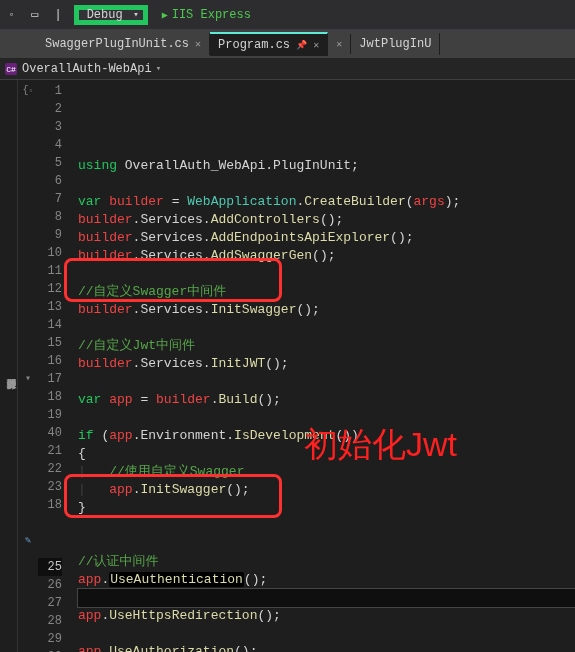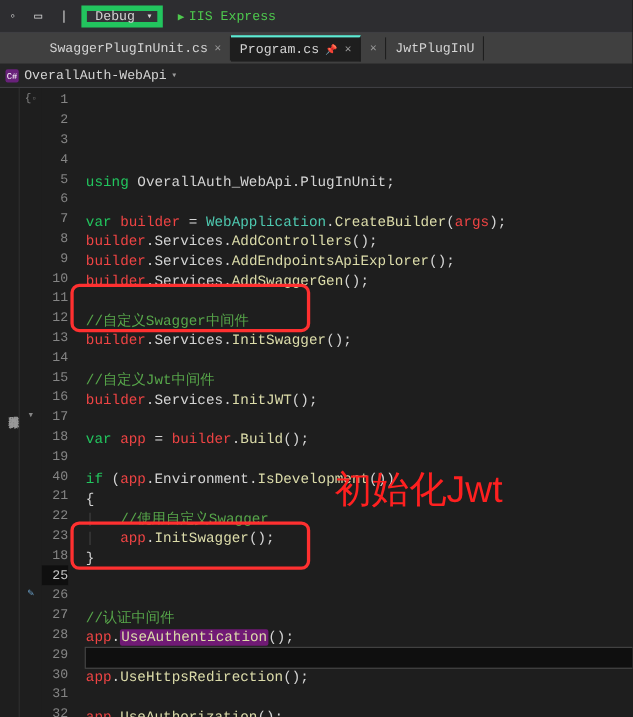--- a/index.html
+++ b/index.html
@@ -130,21 +130,21 @@
     white-space: pre;
     position: relative;
   }
   .code-line { height: 18px; line-height: 18px; }
   .kw { color: #22c55e; }
   .type { color: #4ec9b0; }
   .method { color: #dcdcaa; }
   .local { color: #ef4444; }
   .comment { color: #57a64a; }
   .punct { color: #d4d4d4; }
-  .highlight-region { background: #701a75; border-radius: 2px; padding: 0 1px;}
+  .highlight-region { background: #000000; border-radius: 2px; padding: 0 1px;}
   .line-highlight { background: #0f0f0f; outline: 1px solid #464646; }
   .box-red {
     position: absolute;
     border: 3px solid #ff3030;
     border-radius: 8px;
     pointer-events: none;
   }
   .annotation {
     position: absolute;
     color: #ff2020;
@@ -255,21 +255,21 @@
       <div>15</div>
       <div>16</div>
       <div>17</div>
       <div>18</div>
       <div>19</div>
       <div>40</div>
       <div>21</div>
       <div>22</div>
       <div>23</div>
       <div>18</div>
-      <div style="background: rgb(15, 15, 15); color: rgb(198, 198, 198);">25</div>
+      <div style="background: rgb(15, 15, 15); color: rgb(198, 198, 198); margin-top: 44px;">25</div>
       <div>26</div>
       <div>27</div>
       <div>28</div>
       <div>29</div>
       <div>30</div>
       <div>31</div>
       <div>32</div>
     </div>
   <div class="code" id="code">
     <div class="box-red" id="box0" style="top: 178px; left: -6px; width: 218px; height: 44px;"></div>

